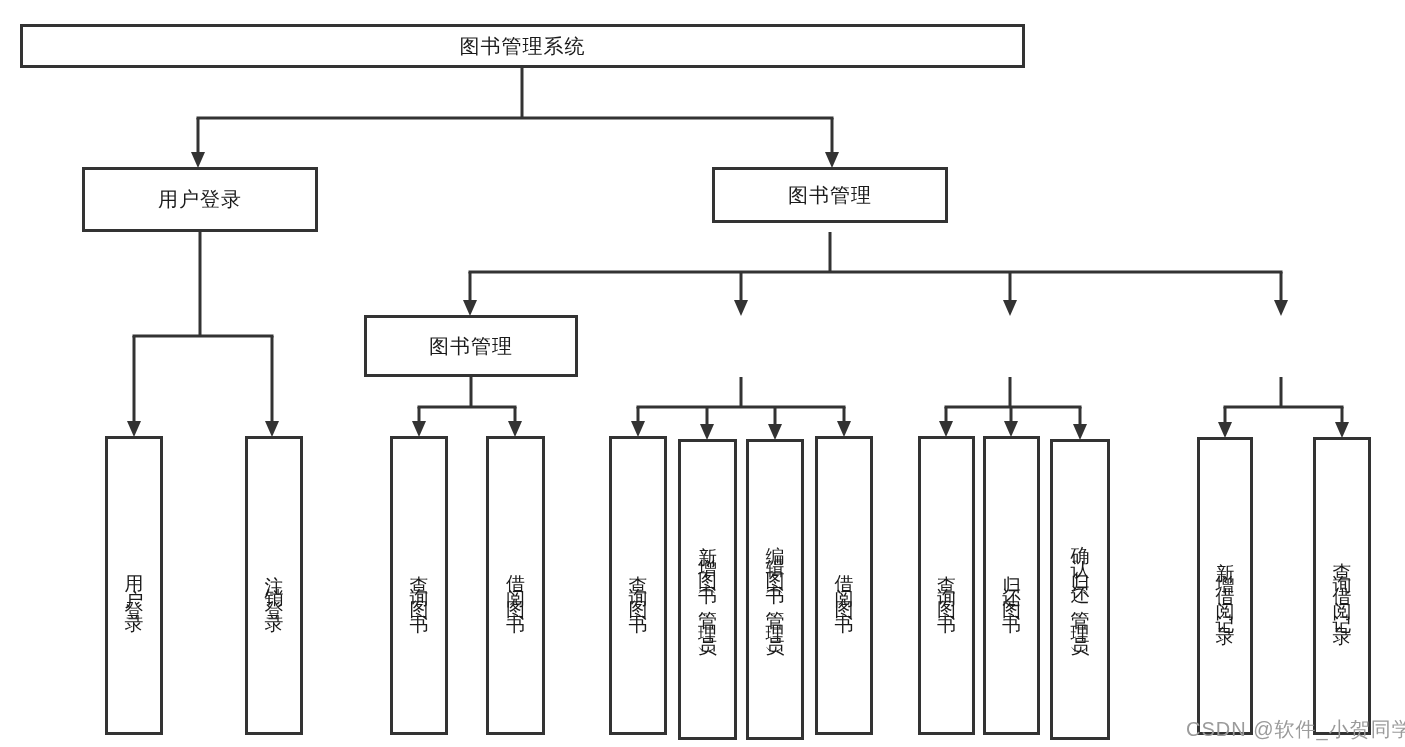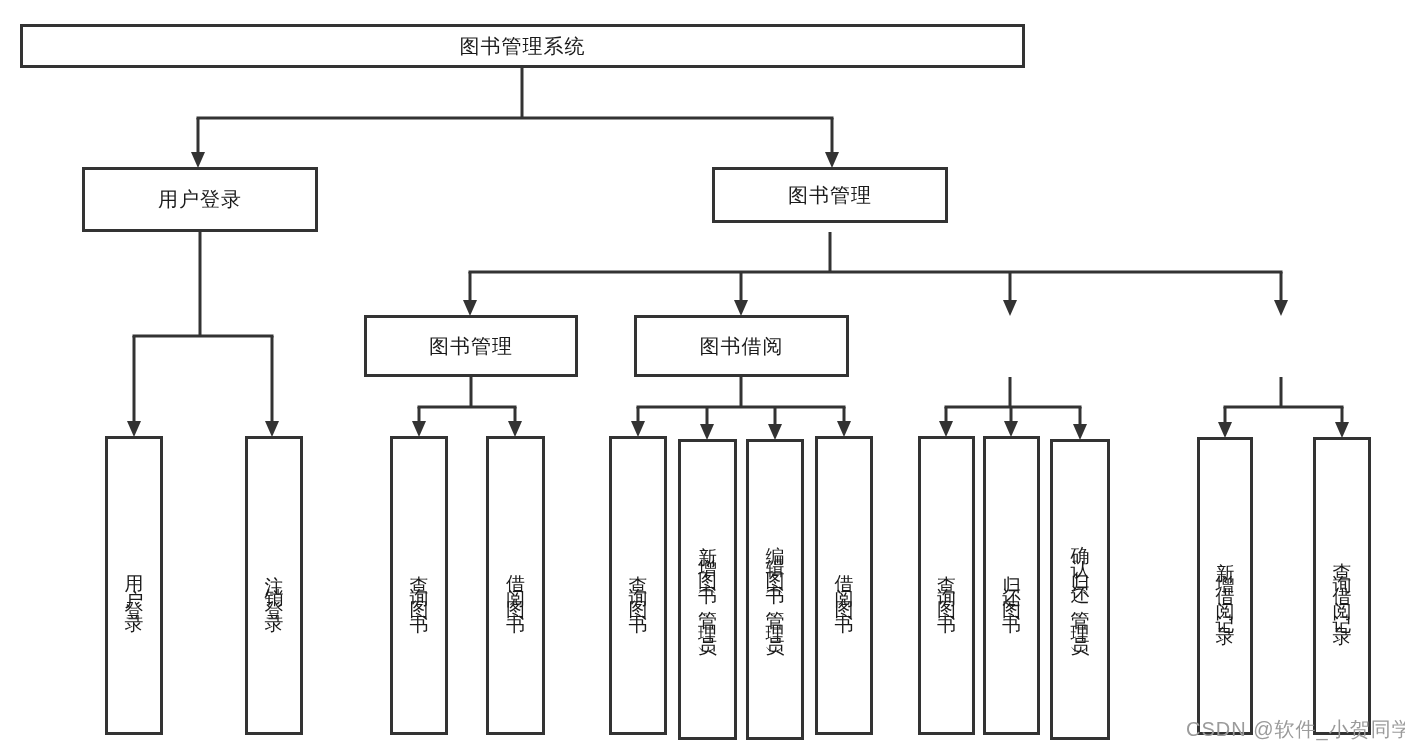--- a/index.html
+++ b/index.html
@@ -94,23 +94,20 @@
   <div class="node h" style="left:82px;top:167px;width:236px;height:65px">
     <span class="lbl">用户登录</span>
   </div>
   <div class="node h" style="left:712px;top:167px;width:236px;height:56px">
     <span class="lbl">图书管理</span>
   </div>
 
   <div class="node h" style="left:364px;top:315px;width:214px;height:62px">
     <span class="lbl">图书管理</span>
   </div>
-  <div class="node h" style="left:634px;top:315px;width:215px;height:62px">
-    <span class="lbl">图书借阅</span>
-  </div>
 
   <div class="node leaf" style="left:105px;top:436px;width:58px;height:299px">
     <span class="lbl">用户登录</span>
   </div>
   <div class="node leaf" style="left:245px;top:436px;width:58px;height:299px">
     <span class="lbl">注销登录</span>
   </div>
 
   <div class="node leaf" style="left:390px;top:436px;width:58px;height:299px">
     <span class="lbl">查询图书</span>

